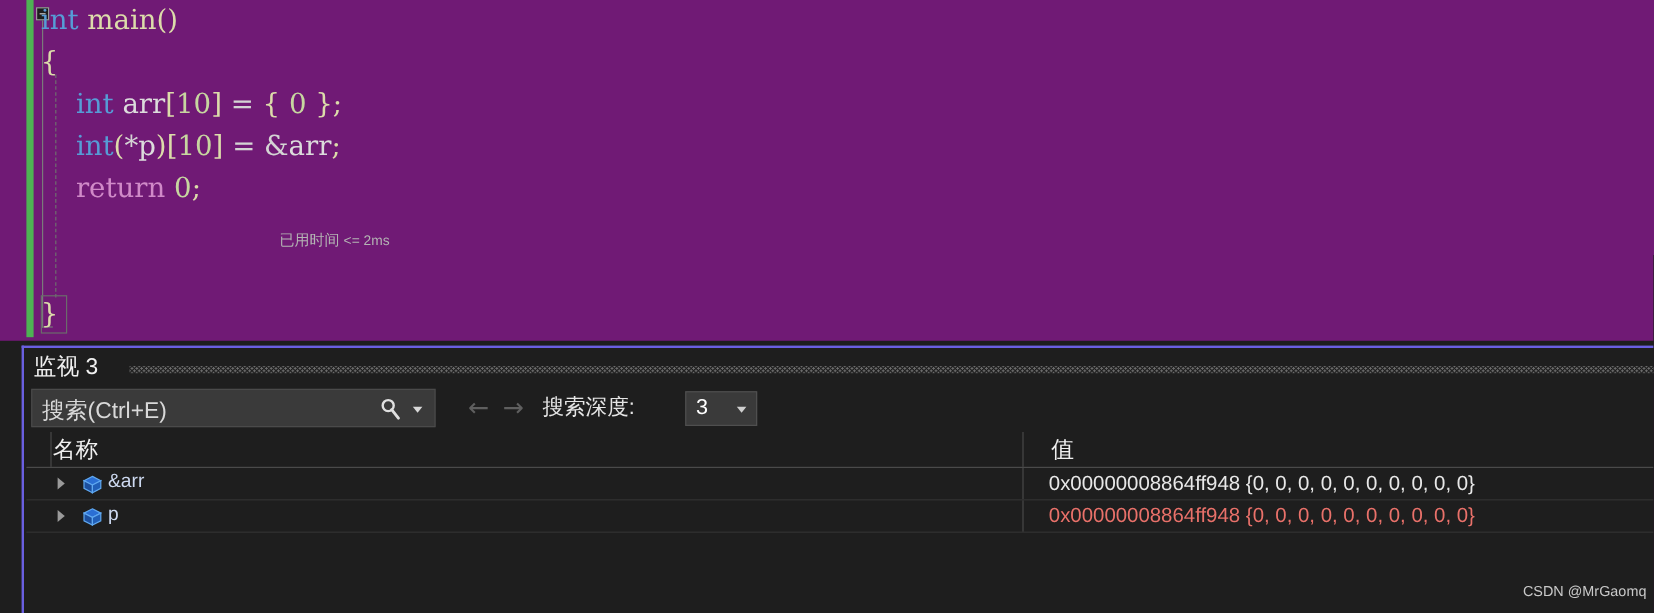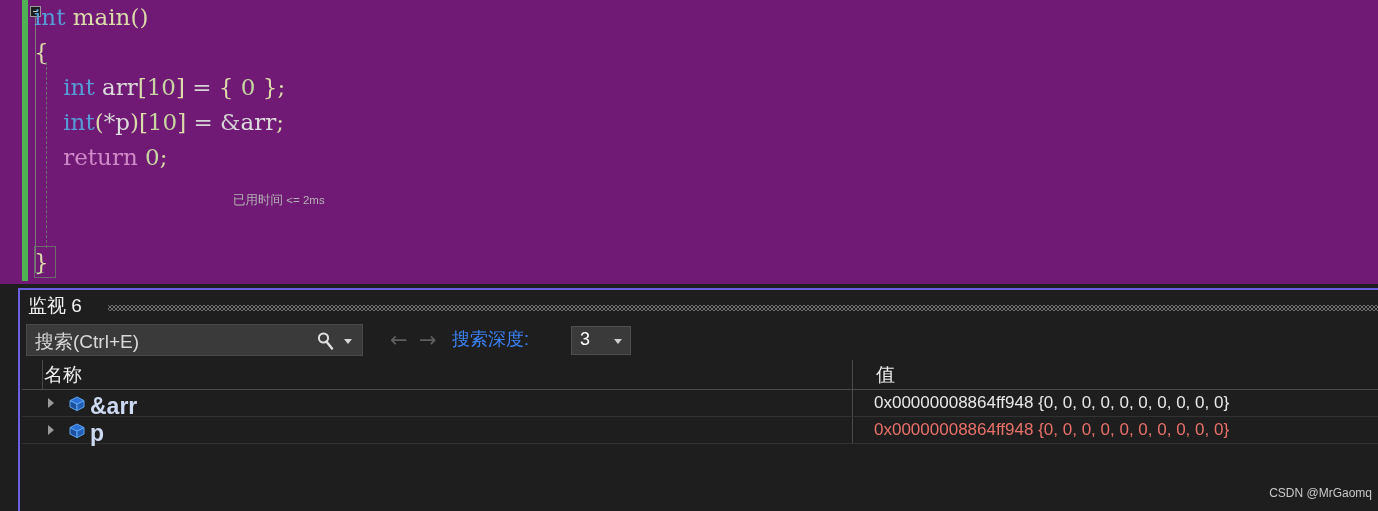--- a/index.html
+++ b/index.html
@@ -126,21 +126,21 @@
   }
   .nav-arrow {
     position: absolute; top: 6px;
     font-size: 21px; color: #5f5f5f;
     font-family: "DejaVu Sans", sans-serif;
   }
   .nav-back { left: 370px; }
   .nav-fwd  { left: 399px; }
   .depth-label {
     position: absolute; left: 432px; top: 5px;
-    font-size: 18px; color: #3b82f6;
+    font-size: 18px; color: #e5e5e5;
   }
   .depth-box {
     position: absolute; left: 551px; top: 4px; width: 60px; height: 29px;
     background: #3a3a3a; border: 1px solid #4f4f4f;
   }
   .depth-value {
     position: absolute; left: 8px; top: 2px;
     font-size: 18px; color: #ffffff;
   }
   .depth-caret {
@@ -187,21 +187,21 @@
     width: 0; height: 0;
     border-top: 5px solid transparent;
     border-bottom: 5px solid transparent;
     border-left: 6px solid #9a9a9a;
   }
   .cube-icon {
     position: absolute; left: 46px; top: 5px; width: 18px; height: 18px;
   }
   .var-name {
     position: absolute; left: 68px; top: 3px;
-    font-size: 23px; color: #dfe6f5; font-weight: bold;
+    font-size: 16px; color: #dfe6f5;
   }
   .var-name.blue { color: #cdd9f0; }
   .val-text {
     position: absolute; left: 22px; top: 3px;
     font-size: 17px; color: #e8e8e8;
     white-space: nowrap;
   }
   .val-text.changed { color: #e9716a; }
 
   .row-add {
@@ -247,21 +247,21 @@
 
     <div class="elapsed">
       <span class="cn">已用时间</span>
       <span class="ms">&lt;= 2ms</span>
     </div>
   </div>
 
   <div class="watch-panel">
 
     <div class="watch-titlebar">
-      <div class="watch-title">监视 6</div>
+      <div class="watch-title">监视 3</div>
       <div class="drag-dots"></div>
     </div>
 
     <div class="toolbar">
       <div class="search-box">
         <div class="search-placeholder">搜索(Ctrl+E)</div>
         <div class="search-icon">
           <svg width="17" height="18" viewBox="0 0 17 18">
             <circle cx="6.5" cy="6" r="4.6" fill="none" stroke="#e0e0e0" stroke-width="2"></circle>
             <line x1="9.4" y1="9.4" x2="15" y2="16.5" stroke="#e0e0e0" stroke-width="2.4" stroke-linecap="round"></line>

